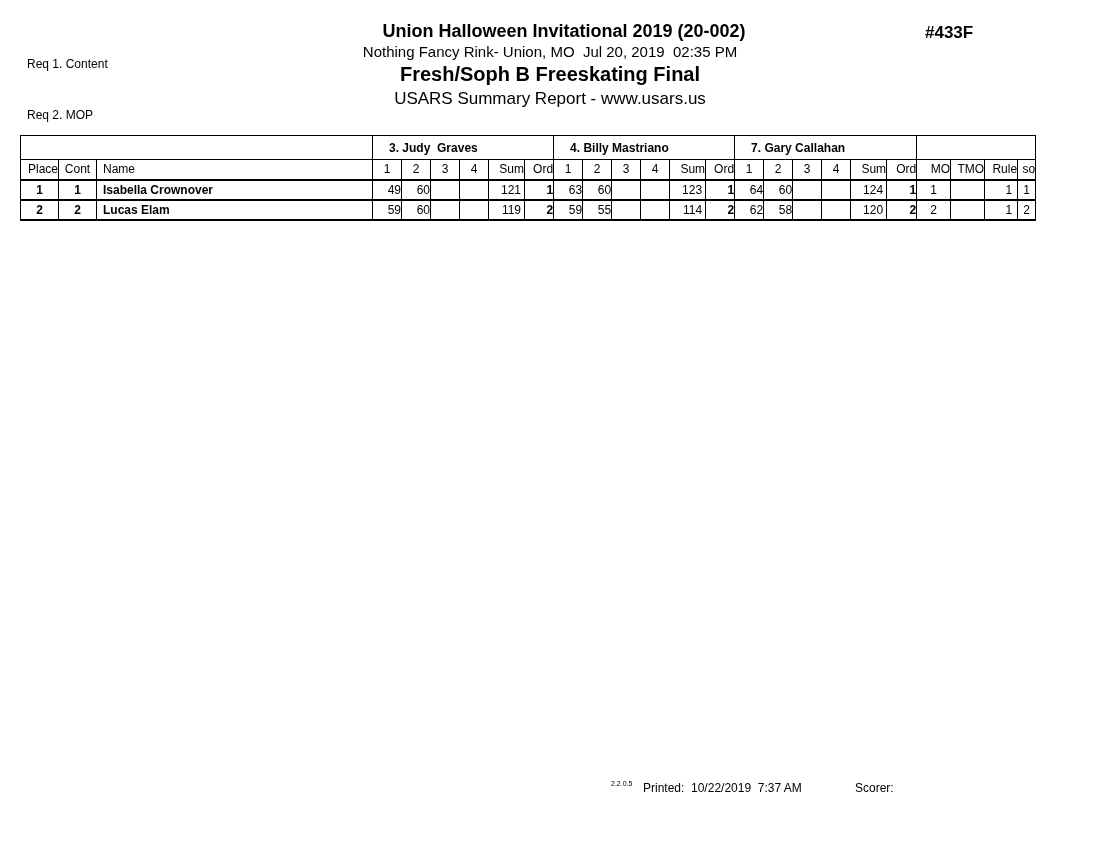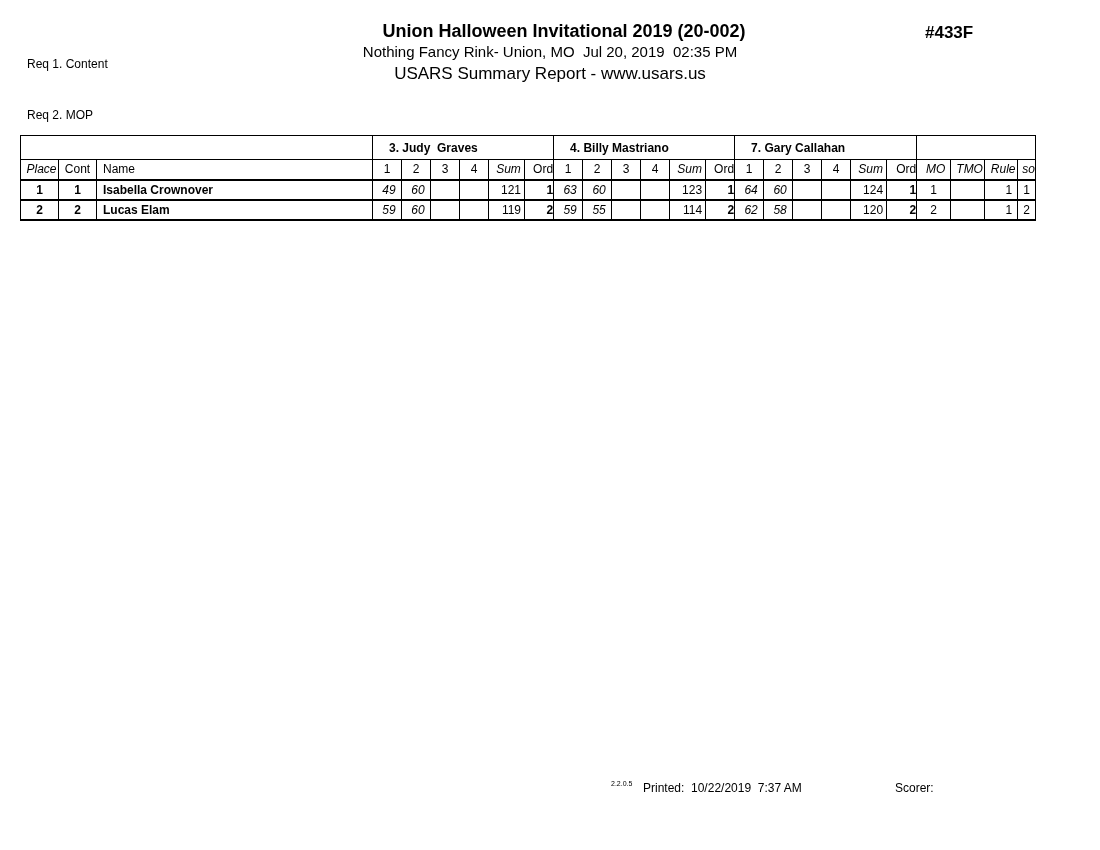--- a/index.html
+++ b/index.html
@@ -35,43 +35,44 @@
     vertical-align: middle;
     overflow: hidden;
     white-space: pre;
   }
   tr.judge-row td { height: 24px; }
   td.spacer { border: none; background: transparent; }
   td.judgebox { font-size: 12px; padding-left: 16px; text-align: left; font-weight: bold; }
   tr.head-row td { border-bottom: 2px solid #000; font-weight: normal; }
   tr.data-row td { border-bottom: 2px solid #000; }
   td.c { text-align: center; }
-  td.l { text-align: center; padding-left: 4px; font-style: italic; }
+  td.l { text-align: right; padding-left: 4px; }
   td.r { text-align: right; padding-right: 3px; }
   td.name-col { text-align: left; padding-left: 6px; }
   td.b { font-weight: bold; }
   td.ord { border-left: 3px solid #000; border-right: 3px solid #000; text-align: right; }
   td.rule-val { text-align: right; padding-right: 5px; }
 
   
   .footer-version { left: 611px; top: 780px; font-size: 7px; letter-spacing: 0px; }
   .footer-printed { left: 643px; top: 781px; font-size: 12px; white-space: pre; }
-  .footer-scorer { left: 895px; top: 781px; font-size: 12px; }
+  .footer-scorer { left: 855px; top: 781px; font-size: 12px; }
 </style>
 </head>
 <body>
 
 <div class="abs req-block">
   <div>Req 1. Content</div>
   <div>Req 2. MOP</div>
 </div>
 
 <div class="abs title-block">
   <div class="title-line1">Union Halloween Invitational 2019 (20-002)</div>
   <div class="title-line2">Nothing Fancy Rink- Union, MO  Jul 20, 2019  02:35 PM</div>
+  <div class="title-line3">Fresh/Soph B Freeskating Final</div>
   <div class="title-line4">USARS Summary Report - www.usars.us</div>
 </div>
 
 <div class="abs report-num">#433F</div>
 
 <table class="results">
   <colgroup>
     <col style="width:38px">
       <col style="width:38px">
       <col style="width:276px">

